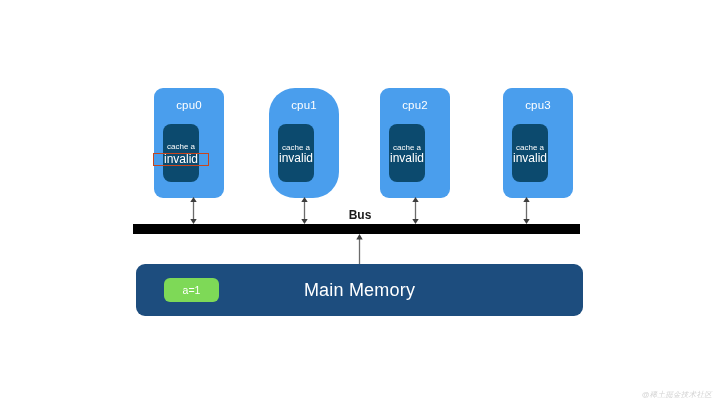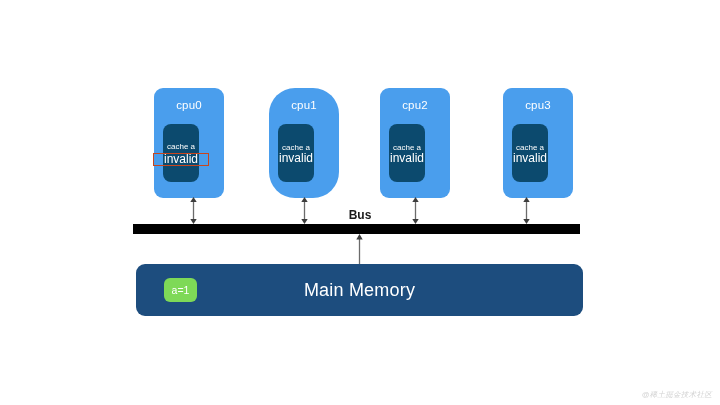--- a/index.html
+++ b/index.html
@@ -136,21 +136,21 @@
     justify-content: center;
     color: #ffffff;
     font-size: 18px;
     font-family: "Liberation Sans", sans-serif;
     letter-spacing: 0.2px;
   }
   #memory-value-badge {
     position: absolute;
     left: 28px;
     top: 14px;
-    width: 33px;
+    width: 55px;
     height: 24px;
     background: #7ed957;
     border-radius: 6px;
     display: flex;
     align-items: center;
     justify-content: center;
     color: #ffffff;
     font-size: 10.5px;
     font-family: "Liberation Sans", sans-serif;
   }

